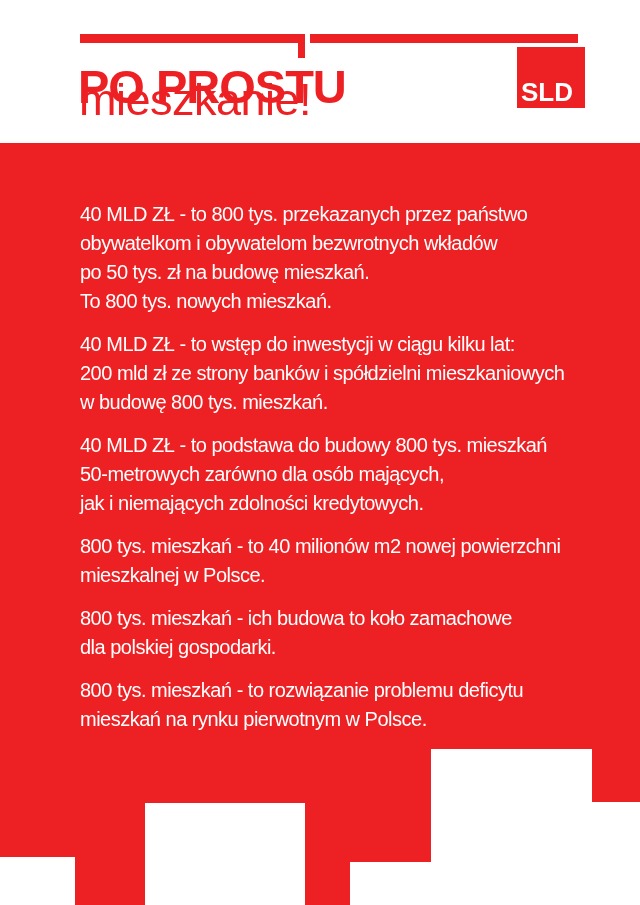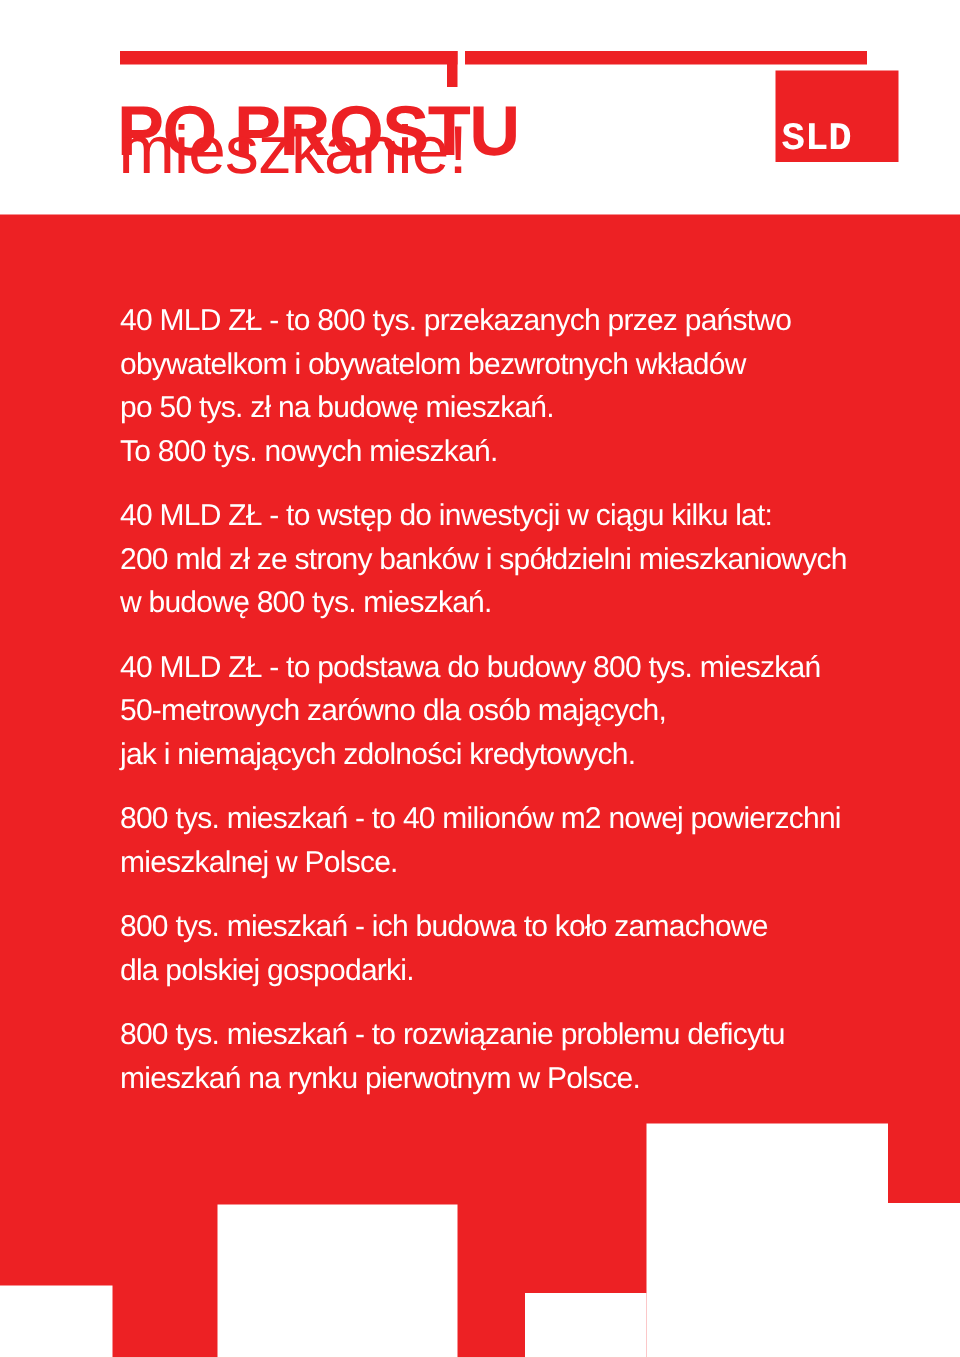--- a/index.html
+++ b/index.html
@@ -25,21 +25,21 @@
     letter-spacing: -1px; color: var(--accent); white-space: nowrap; margin-top: 20px;
   }
   .title-sub {
     position: absolute; left: 79px; top: 77px;
     font-size: 45px; line-height: 45px; font-weight: 400;
     letter-spacing: -0.5px; color: var(--accent); white-space: nowrap;
   }
 
   .logo {
     position: absolute; left: 517px; top: 47px;
-    width: 82px; height: 61px; background: var(--accent); font-family: Liberation Mono, monospace;
+    width: 68px; height: 61px; background: var(--accent);
   }
   .logo .logo-text {
     position: absolute; left: 4px; bottom: 3px;
     color: #ffffff; font-weight: 700; font-size: 26px; line-height: 1;
     letter-spacing: 0;
   }
 
   
   .red-bg {
     position: absolute; left: 0; top: 143px;

